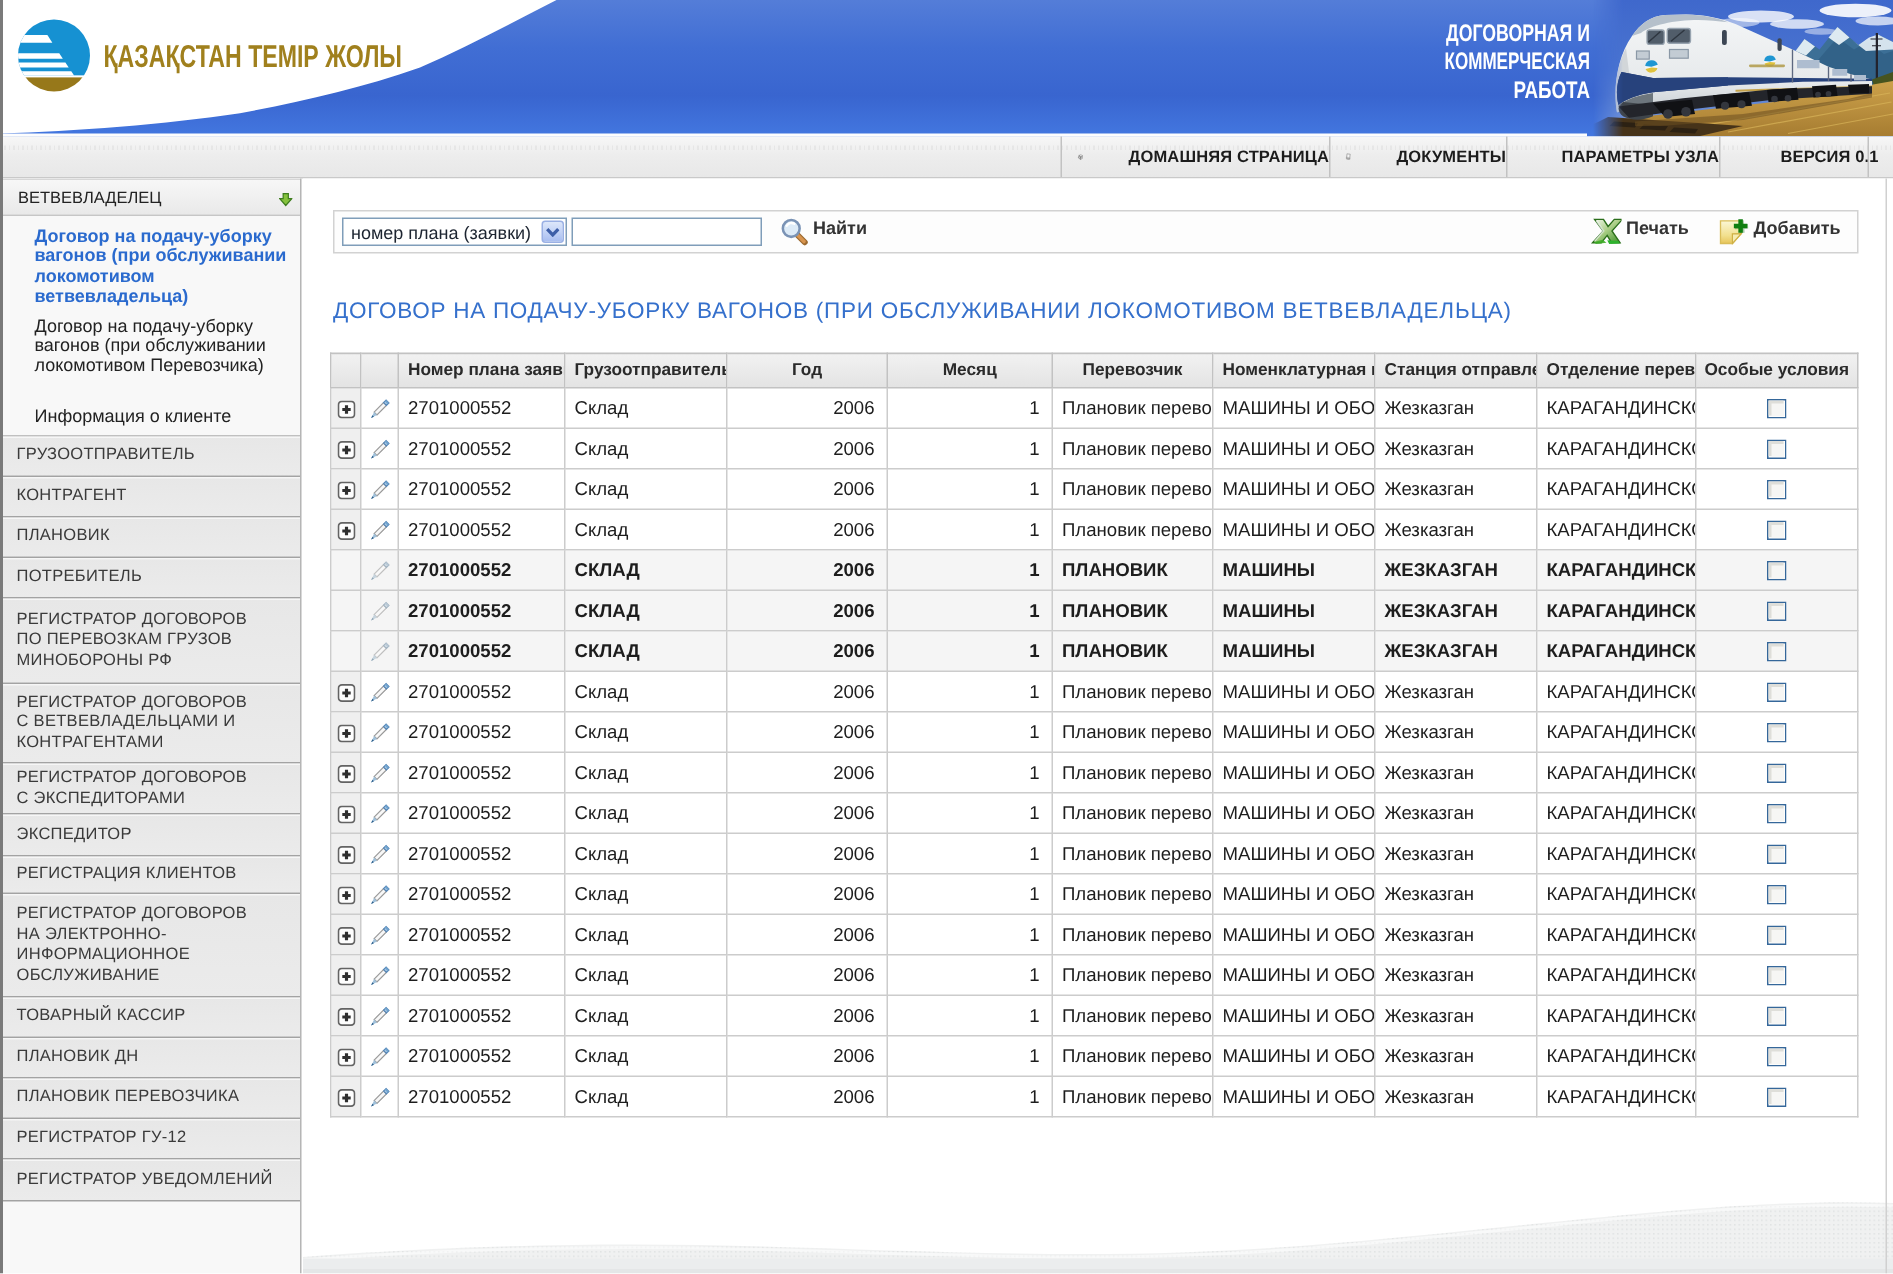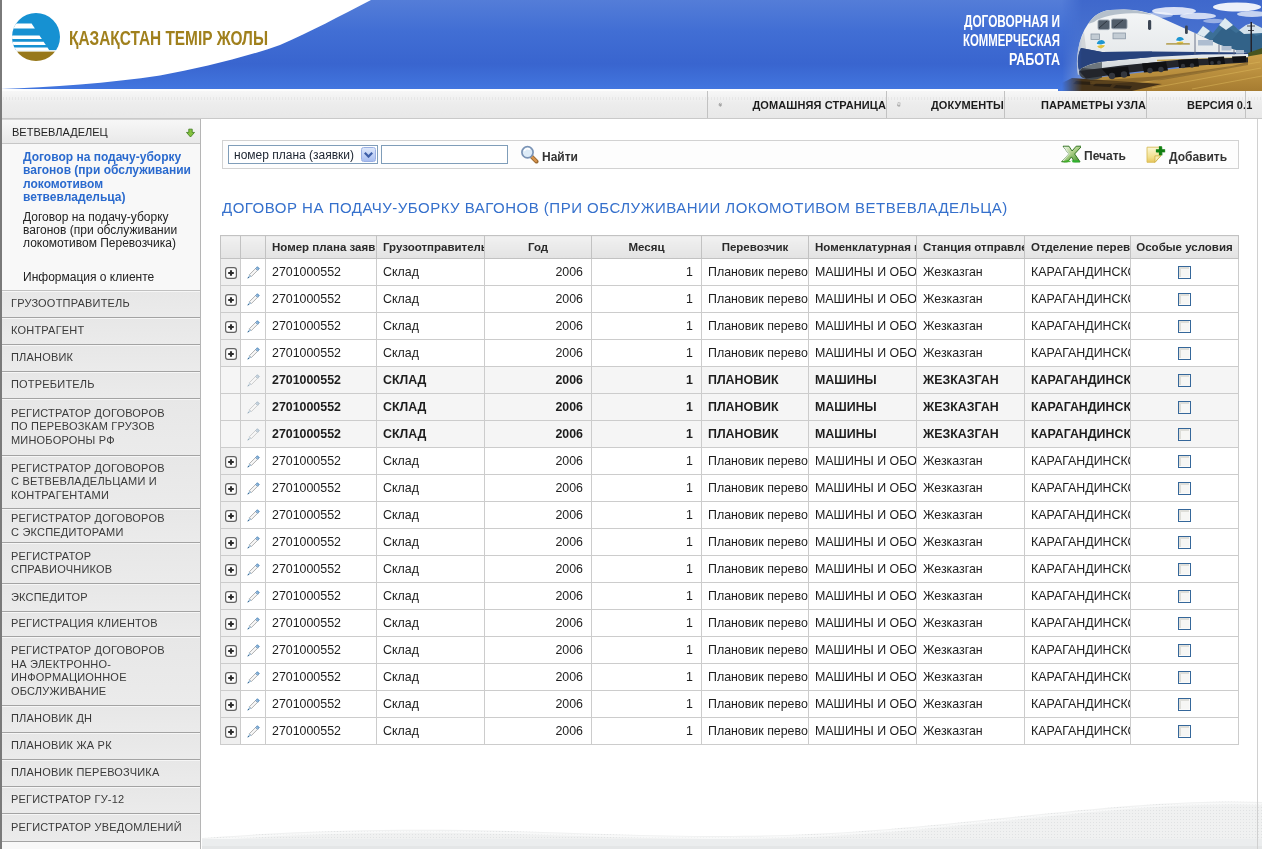--- a/index.html
+++ b/index.html
@@ -41,21 +41,21 @@
 #rline { position:absolute; left:1257px; top:119px; width:1px; height:730px; background:#d0d0d0; }
 #toolbar { position:absolute; left:20px; top:21px; width:1017px; height:29px;
   border:1px solid #d2d2d2; background:#fdfdfd; }
 .sel { position:absolute; left:5px; top:4px; width:150px; height:19px; border:1px solid #7f9db9;
   background:#fff; font-size:12px; color:#1c2430; display:flex; align-items:center; padding-left:5px; }
 .sel .arr { position:absolute; right:1px; top:1px; width:15px; height:15px;
   background:linear-gradient(180deg,#dde7fa 0%,#c3d3f6 50%,#a8bdf0 100%);
   border:1px solid #9ab0e4; border-radius:2.5px; display:flex; align-items:center; justify-content:center; }
 #inp { position:absolute; left:158px; top:4px; width:127px; height:19px;
   border:1px solid #7f9db9; background:#fff; }
-.tbtn { position:absolute; top:4px; display:flex; align-items:flex-end;
+.tbtn { position:absolute; top:4px; display:flex; align-items:flex-start;
   font-size:12px; font-weight:bold; color:#333; }
 .tbtn svg { margin-right:3px; }
 #heading { position:absolute; left:20px; top:80px; width:1020px;
   font-size:15px; color:#3570cc; letter-spacing:0.5px; }
 table { border-collapse:collapse; table-layout:fixed; position:absolute; left:18px; top:116px; width:1018px; }
 td,th { overflow:hidden; white-space:nowrap; font-size:12.4px; color:#1d1d1d;
   border:1px solid #ccc; padding:0; height:27px; }
 thead th { height:23px; font-size:11.5px; font-weight:bold; color:#2a2a2a;
   background:linear-gradient(180deg,#f1f1f1,#e3e3e3); border:1px solid #c2c2c2; }
 tbody td { background:#fff; }
@@ -288,37 +288,34 @@
         </div>
       <div class="acc" style="height:57px">
           <span>РЕГИСТРАТОР ДОГОВОРОВ<br>ПО ПЕРЕВОЗКАМ ГРУЗОВ<br>МИНОБОРОНЫ РФ</span>
         </div>
       <div class="acc" style="height:53px">
           <span>РЕГИСТРАТОР ДОГОВОРОВ<br>С ВЕТВЕВЛАДЕЛЬЦАМИ И<br>КОНТРАГЕНТАМИ</span>
         </div>
       <div class="acc" style="height:34px">
           <span>РЕГИСТРАТОР ДОГОВОРОВ<br>С ЭКСПЕДИТОРАМИ</span>
         </div>
-      <div class="acc" style="height:41px">
-          <span>РЕГИСТРАТОР<br>СПРАВИОЧНИКОВ</span>
-        </div>
       <div class="acc" style="height:28px">
           <span>ЭКСПЕДИТОР</span>
         </div>
       <div class="acc" style="height:25px">
           <span>РЕГИСТРАЦИЯ КЛИЕНТОВ</span>
         </div>
       <div class="acc" style="height:69px">
           <span>РЕГИСТРАТОР ДОГОВОРОВ<br>НА ЭЛЕКТРОННО-<br>ИНФОРМАЦИОННОЕ<br>ОБСЛУЖИВАНИЕ</span>
         </div>
       <div class="acc" style="height:27px">
+          <span>ТОВАРНЫЙ КАССИР</span>
+        </div>
+      <div class="acc" style="height:27px">
           <span>ПЛАНОВИК ДН</span>
-        </div>
-      <div class="acc" style="height:27px">
-          <span>ПЛАНОВИК ЖА РК</span>
         </div>
       <div class="acc" style="height:27px">
           <span>ПЛАНОВИК ПЕРЕВОЗЧИКА</span>
         </div>
       <div class="acc" style="height:27px">
           <span>РЕГИСТРАТОР ГУ-12</span>
         </div>
       <div class="acc" style="height:28px">
           <span>РЕГИСТРАТОР УВЕДОМЛЕНИЙ</span>
         </div>

